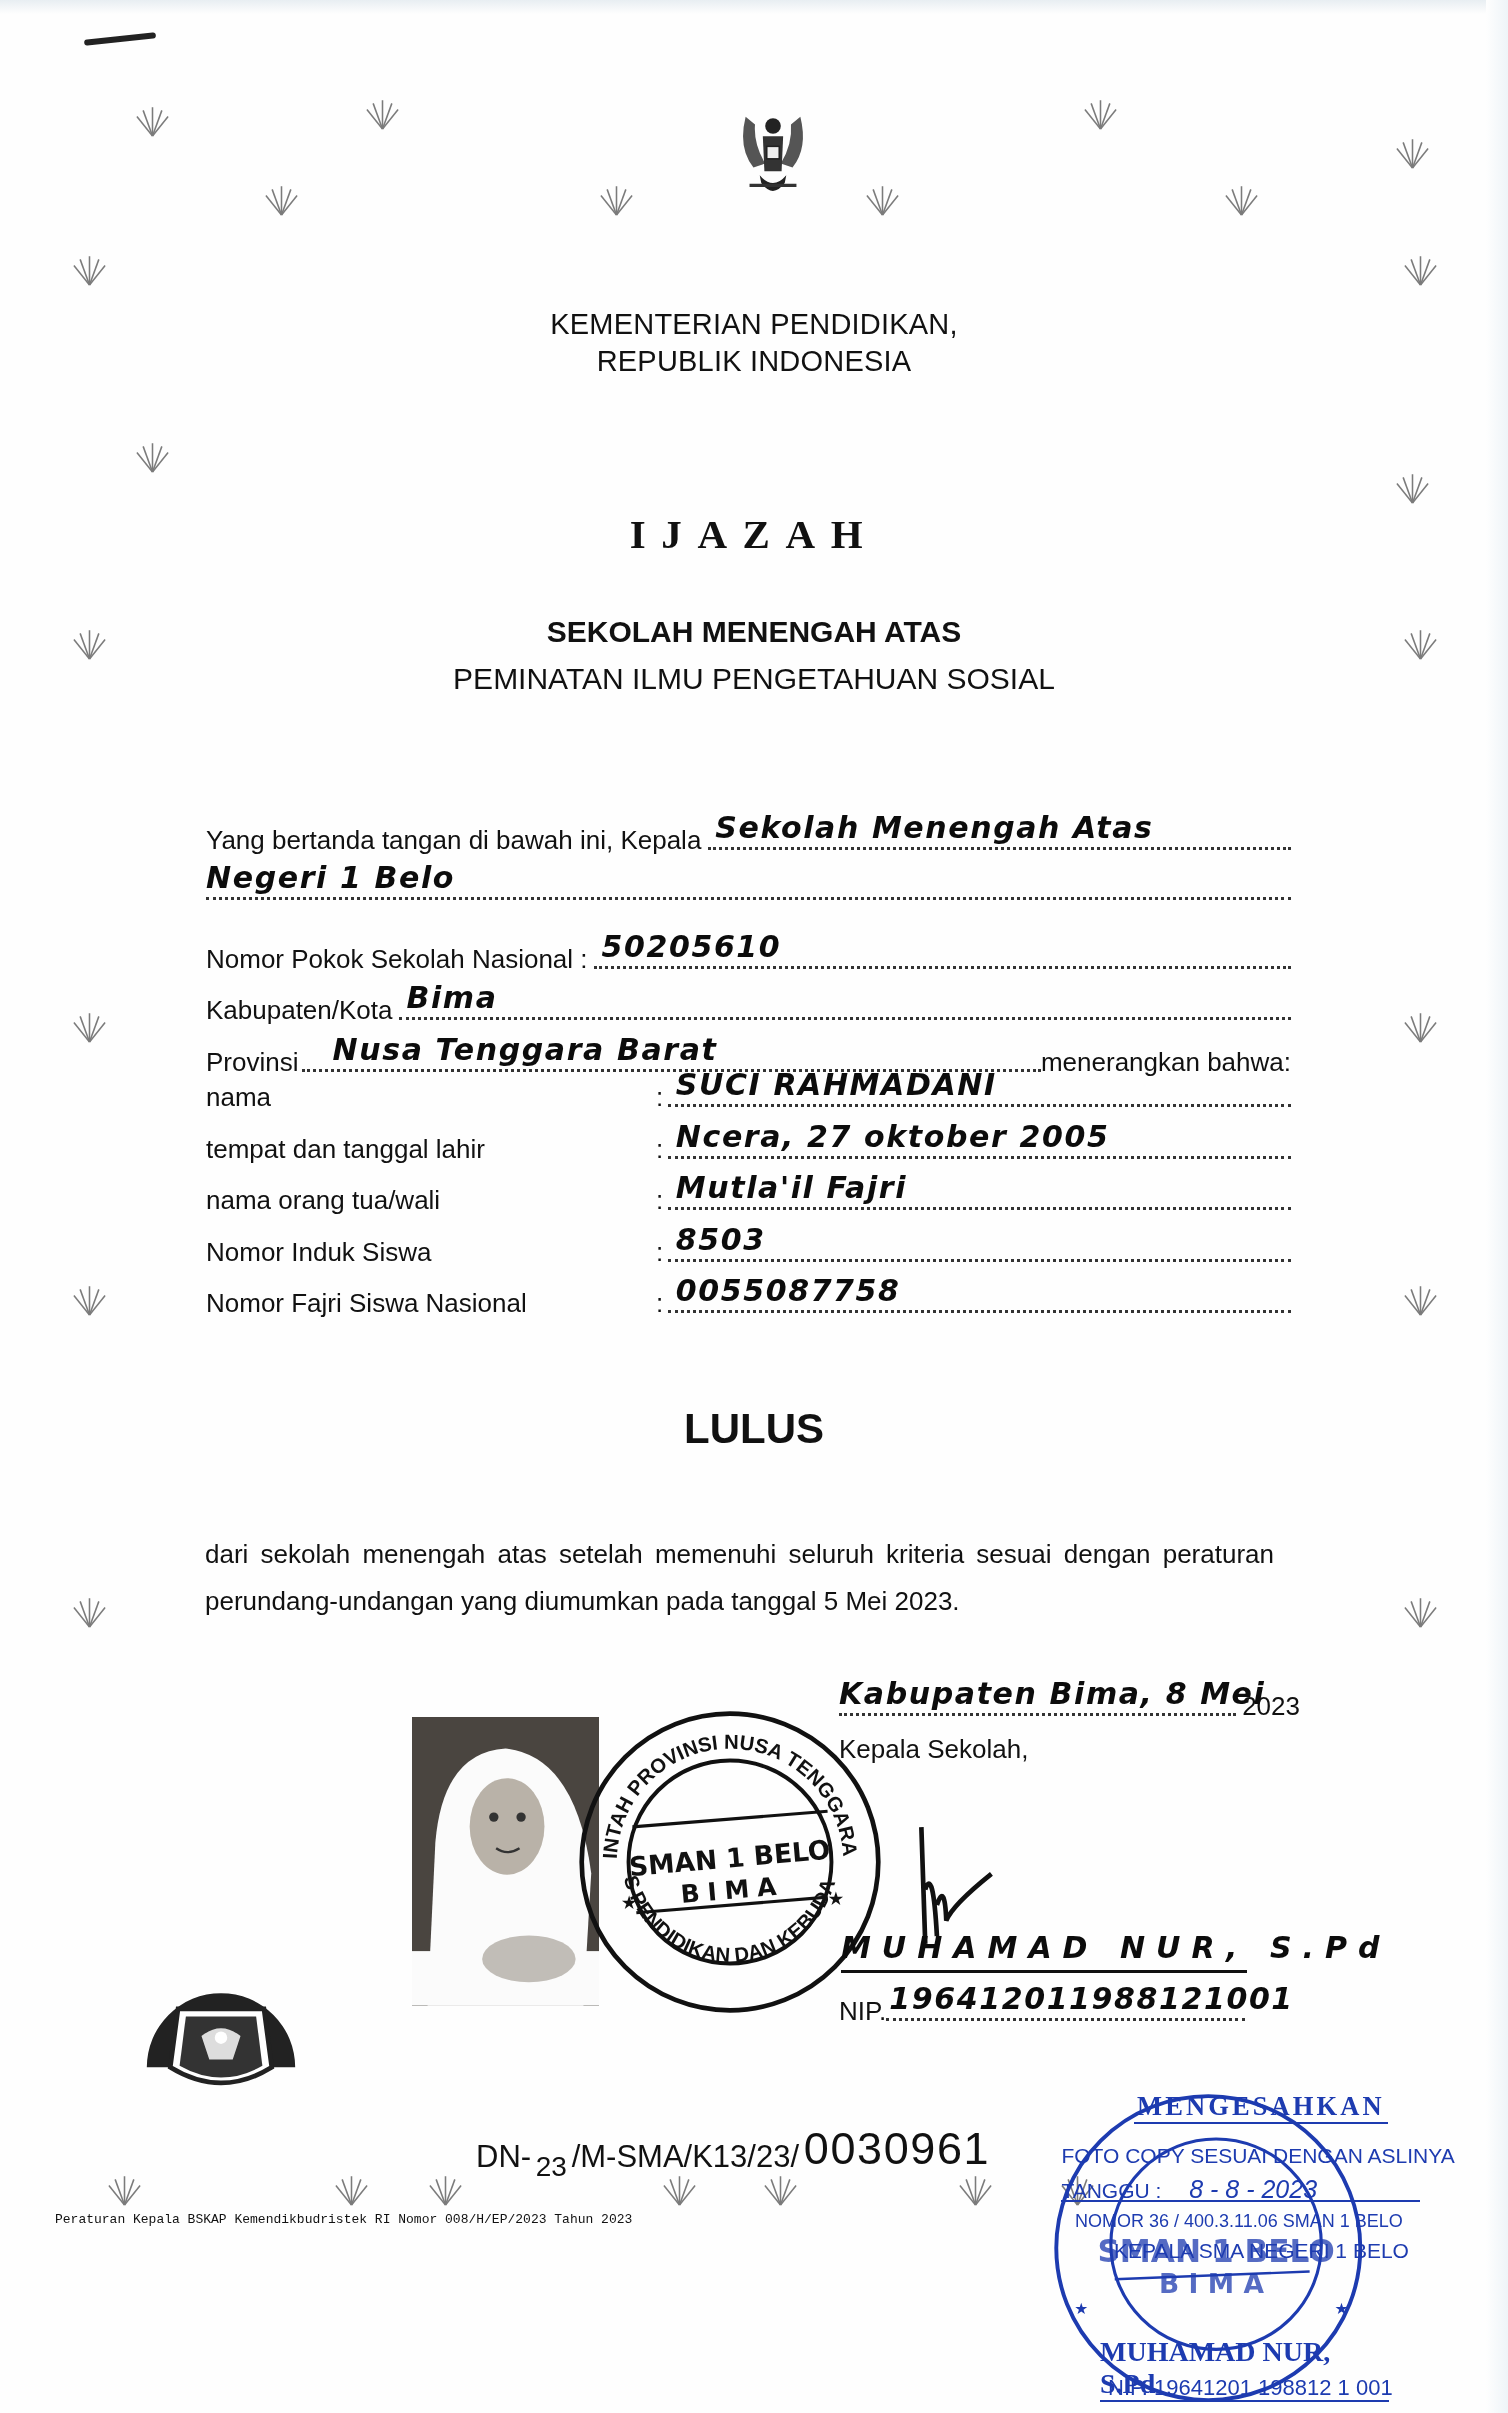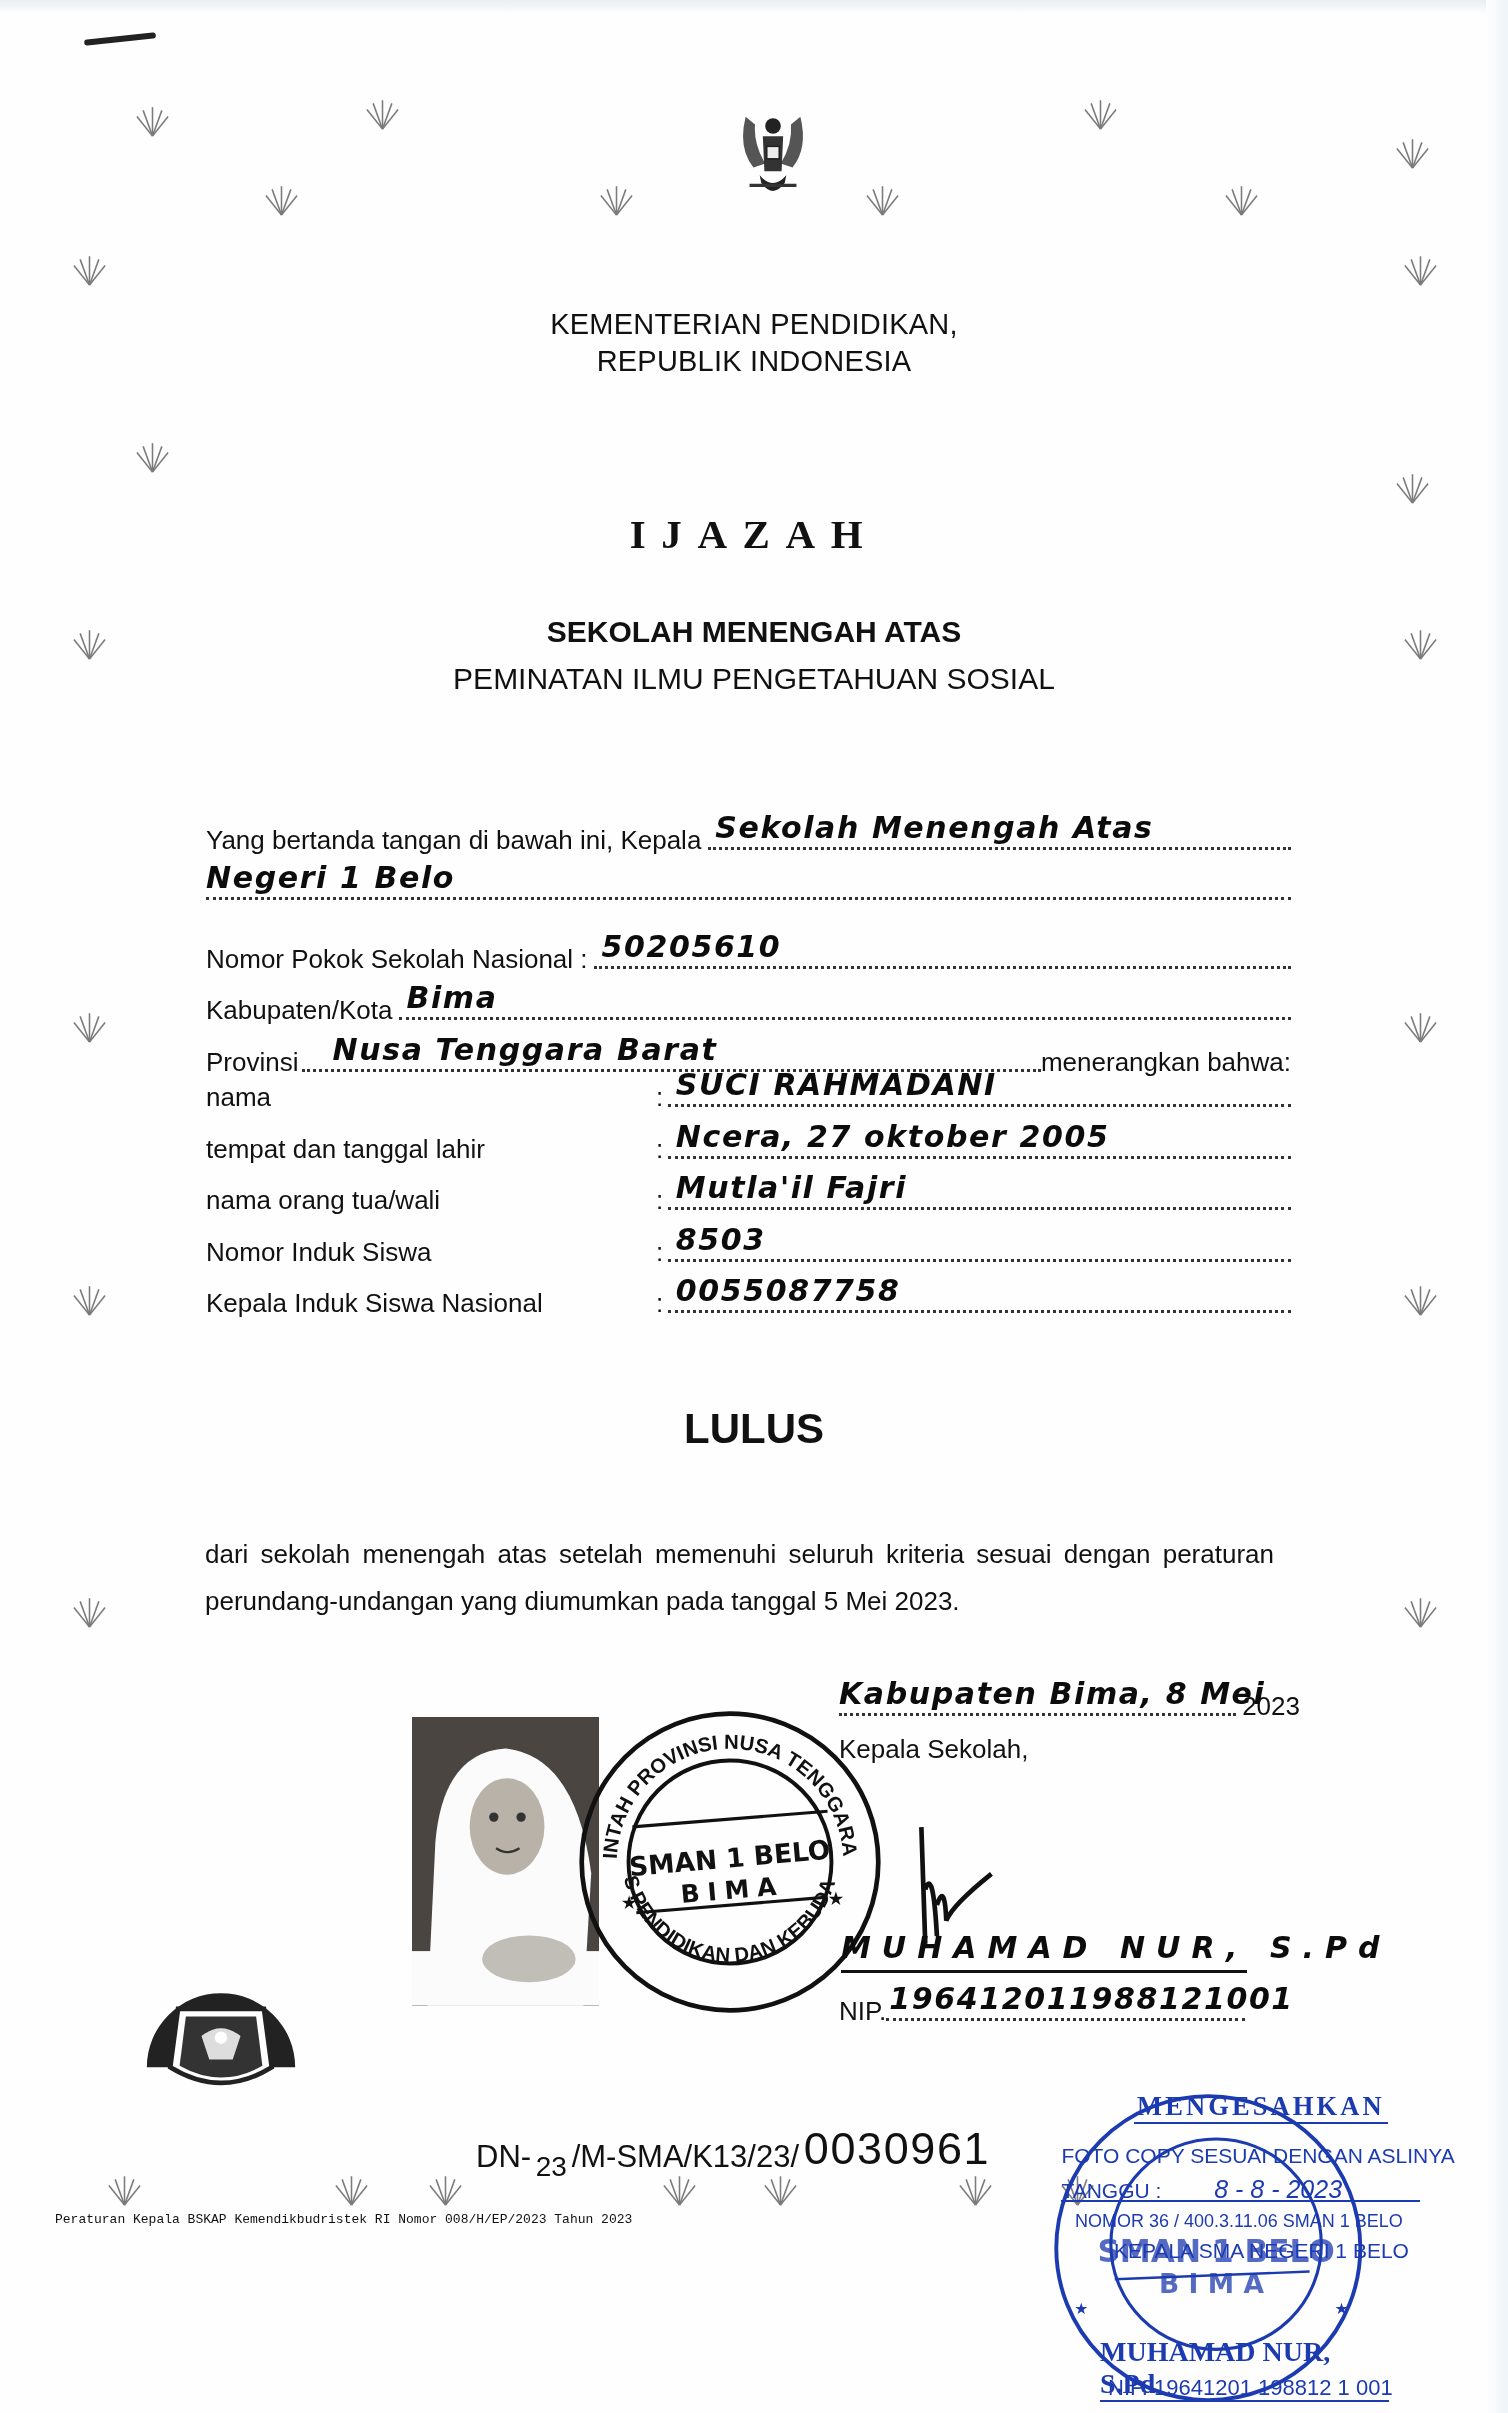--- a/index.html
+++ b/index.html
@@ -382,21 +382,21 @@
         </span>
     </div>
     <div class="row" style="top:155px;">
       <span class="lbl field-lbl">Nomor Induk Siswa</span>
       <span class="colon">:</span>
       <span class="dots">
           <span class="hand">8503</span>
         </span>
     </div>
     <div class="row" style="top:206px;">
-      <span class="lbl field-lbl">Kepala Induk Siswa Nasional</span>
+      <span class="lbl field-lbl">Nomor Fajri Siswa Nasional</span>
       <span class="colon">:</span>
       <span class="dots">
           <span class="hand">0055087758</span>
         </span>
     </div>
   </div>
 
   <div class="abs center lulus">LULUS</div>
   <div class="para" style="top:1531px;">dari sekolah menengah atas setelah memenuhi seluruh kriteria sesuai dengan peraturan perundang-undangan yang diumumkan pada tanggal 5 Mei 2023.</div>
 
@@ -483,21 +483,21 @@
       <line x1="80" y1="280" x2="330" y2="270" stroke="#1d3bb0" stroke-width="3"></line>
       <text x="210" y="258" text-anchor="middle" font-family="DejaVu Sans, sans-serif" font-weight="bold" font-size="40" fill="#1d3bb0" opacity="0.75">SMAN 1 BELO</text>
       <text x="210" y="298" text-anchor="middle" font-family="DejaVu Sans, sans-serif" font-weight="bold" font-size="34" letter-spacing="12" fill="#1d3bb0" opacity="0.75">BIMA</text>
       <text x="28" y="325" font-size="20" fill="#1d3bb0">★</text>
       <text x="362" y="325" font-size="20" fill="#1d3bb0">★</text>
     </svg>
     <div class="abs" style="left:82px; top:30px; font-family:'Liberation Serif', serif; font-weight:bold; font-size:26.5px; letter-spacing:3.1px; border-bottom:2.3px solid #1d3bb0; padding:0 3.1px;">MENGESAHKAN</div>
     <div class="abs" style="left:9.4px; top:83px; font-size:21px;">FOTO COPY SESUAI DENGAN ASLINYA</div>
     <div class="abs" style="left:9.4px; top:114px; font-size:21px; width:359px; border-bottom:2.3px solid #1d3bb0; height:26.5px;">
       <span>TANGGU :</span>
-      <span style="font-style:italic; font-size:25px; margin-left:47px;">8 - 8 - 2023</span>
+      <span style="font-style:italic; font-size:25px; margin-left:22px;">8 - 8 - 2023</span>
     </div>
     <div class="abs" style="left:23px; top:150px; font-size:18px;">NOMOR 36 / 400.3.11.06 SMAN 1 BELO</div>
     <div class="abs" style="left:62px; top:178px; font-size:21px;">KEPALA SMA NEGERI 1 BELO</div>
     <div class="abs" style="left:48px; top:275px; font-family:'Liberation Serif', serif; font-weight:bold; font-size:28px; border-bottom:2.3px solid #1d3bb0; width:289px;">MUHAMAD NUR, S.Pd</div>
     <div class="abs" style="left:56px; top:314px; font-size:22px;">NIP. 19641201 198812 1 001</div>
   </div>
 </div>
 
 
 </body></html>

